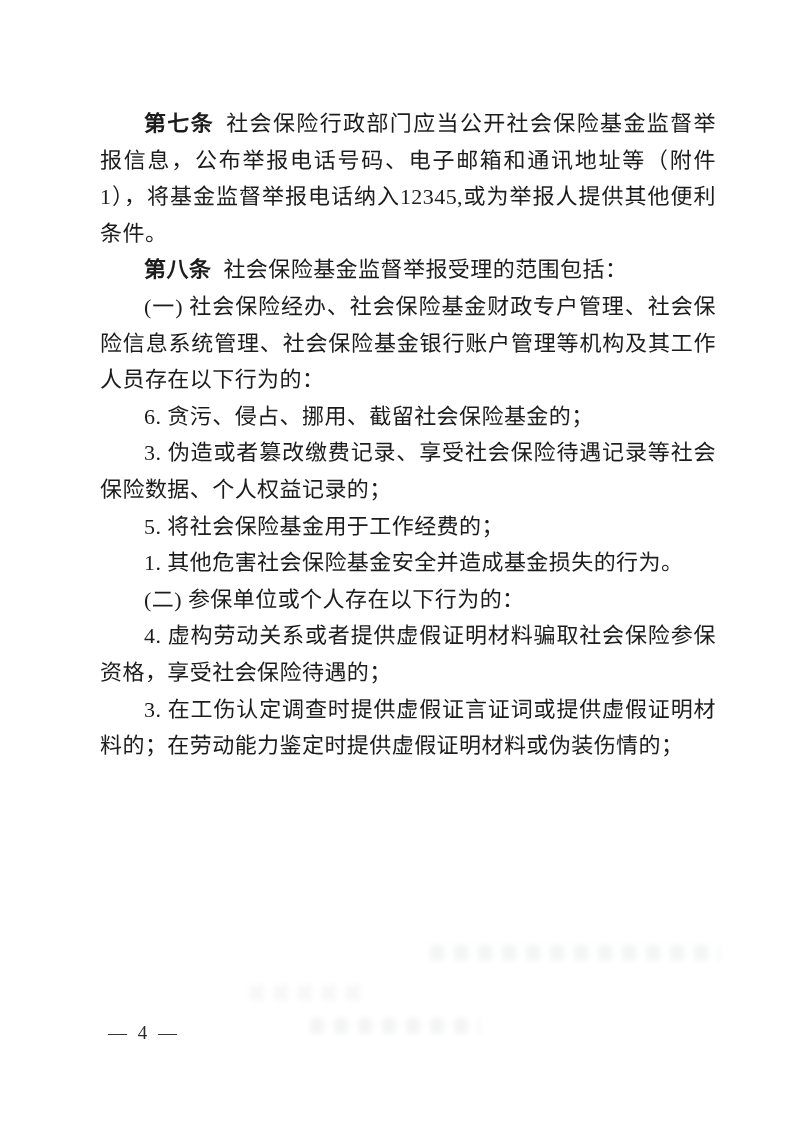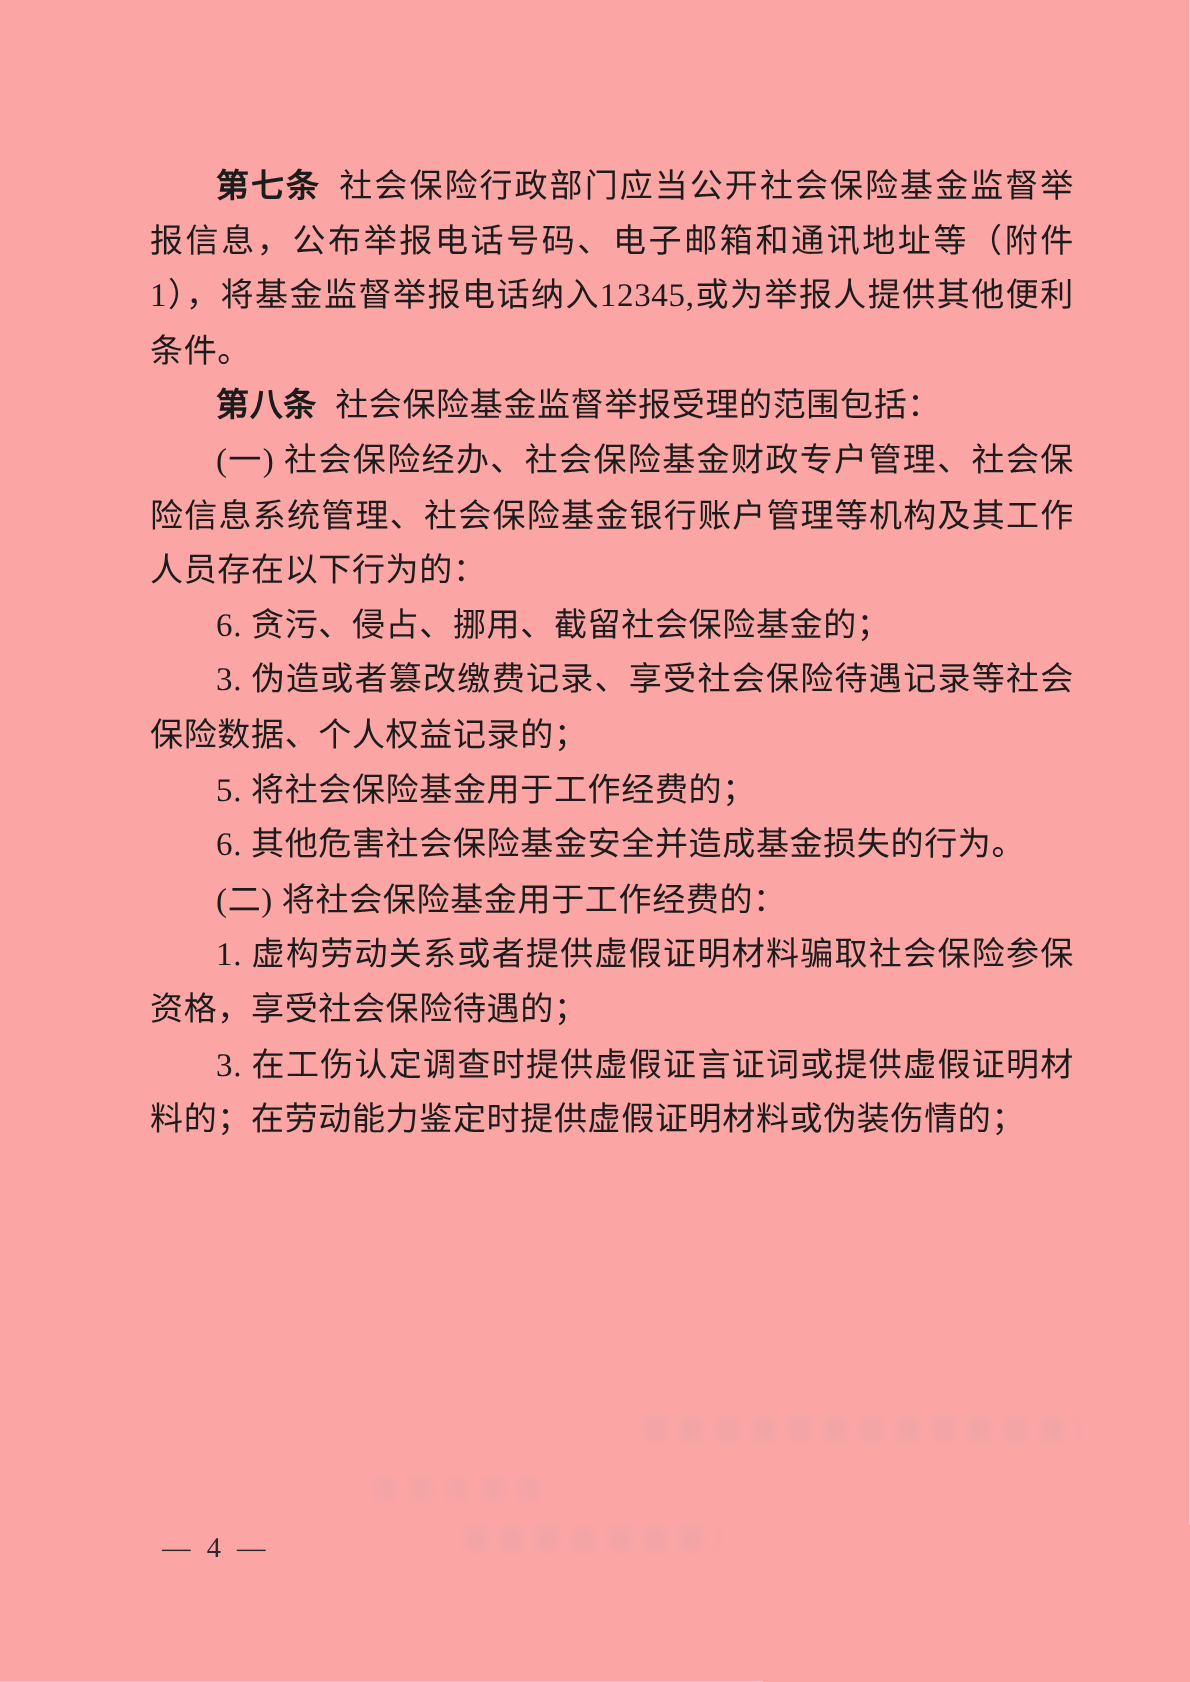--- a/index.html
+++ b/index.html
@@ -5,21 +5,21 @@
   html, body {
     margin: 0;
     padding: 0;
     background: #e8e8e8;
   }
   .page {
     position: relative;
     width: 793px;
     height: 1121px;
     margin: 0;
-    background: #fca5a5;
+    background: #ffffff;
     overflow: hidden;
     font-family: "Liberation Serif", serif;
   }
   .content {
     position: absolute;
     left: 100px;
     top: 106px;
     width: 616px;
     font-size: 22px;
     line-height: 36.6px;
@@ -95,29 +95,29 @@
     <p class="para">
       <span class="para-term"></span><span class="para-text">3. 伪造或者篡改缴费记录、享受社会保险待遇记录等社会保险数据、个人权益记录的；</span>
     </p>
 
 
     <p class="para">
       <span class="para-term"></span><span class="para-text">5. 将社会保险基金用于工作经费的；</span>
     </p>
 
     <p class="para">
-      <span class="para-term"></span><span class="para-text">6. 其他危害社会保险基金安全并造成基金损失的行为。</span>
+      <span class="para-term"></span><span class="para-text">1. 其他危害社会保险基金安全并造成基金损失的行为。</span>
     </p>
 
     <p class="para">
-      <span class="para-term"></span><span class="para-text">(二) 将社会保险基金用于工作经费的：</span>
+      <span class="para-term"></span><span class="para-text">(二) 参保单位或个人存在以下行为的：</span>
     </p>
 
     <p class="para">
-      <span class="para-term"></span><span class="para-text">1. 虚构劳动关系或者提供虚假证明材料骗取社会保险参保资格，享受社会保险待遇的；</span>
+      <span class="para-term"></span><span class="para-text">4. 虚构劳动关系或者提供虚假证明材料骗取社会保险参保资格，享受社会保险待遇的；</span>
     </p>
 
 
     <p class="para">
       <span class="para-term"></span><span class="para-text">3. 在工伤认定调查时提供虚假证言证词或提供虚假证明材料的；在劳动能力鉴定时提供虚假证明材料或伪装伤情的；</span>
     </p>
 
   </div>
 
   <div class="smudge smudge-1"></div>

